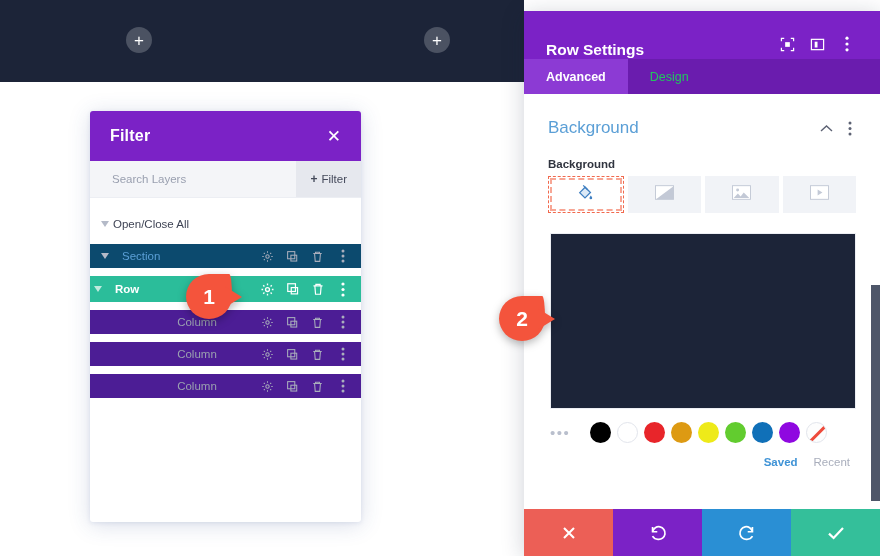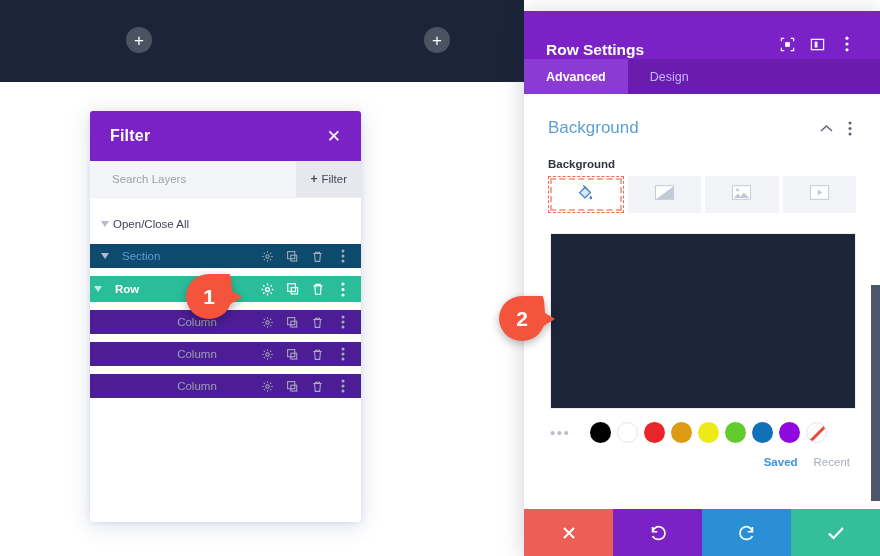--- a/index.html
+++ b/index.html
@@ -111,21 +111,21 @@
   #settings-title { color:#fff; font-size:15.5px; font-weight:bold; flex:1; }
   .hdr-ic {
     width:30px; height:30px; display:flex; align-items:center; justify-content:center;
     cursor:pointer;
   }
   #settings-tabs {
     height:35px; background:#6a1cae; display:flex; align-items:stretch;
   }
   .tab {
     display:flex; align-items:center; padding:0 22px;
-    font-size:12.5px; color:#c4b5fd; cursor:pointer; white-space:nowrap;
+    font-size:12.5px; color:#22c55e; cursor:pointer; white-space:nowrap;
   }
   .tab.active { background:#8c3ad4; color:#ffffff; font-weight:bold; }
 
   #settings-scroll {
     position:absolute; left:0; top:83px; right:0; bottom:47px;
     background:#ffffff; overflow:hidden;
   }
   #section-head {
     display:flex; align-items:center; padding:22px 18px 0 24px;
   }

